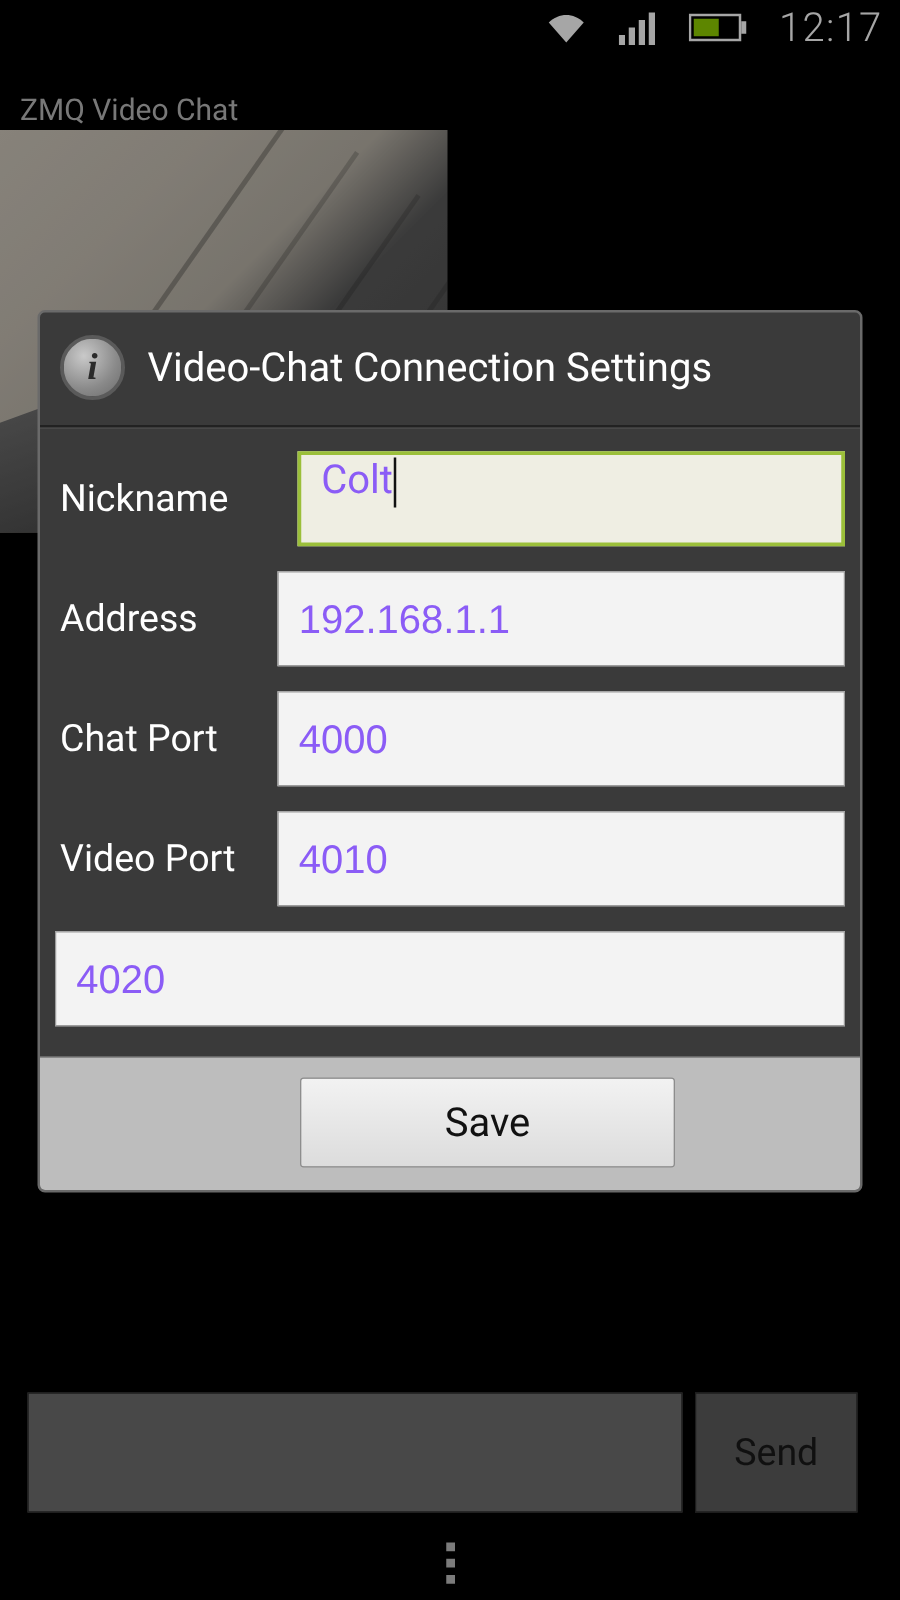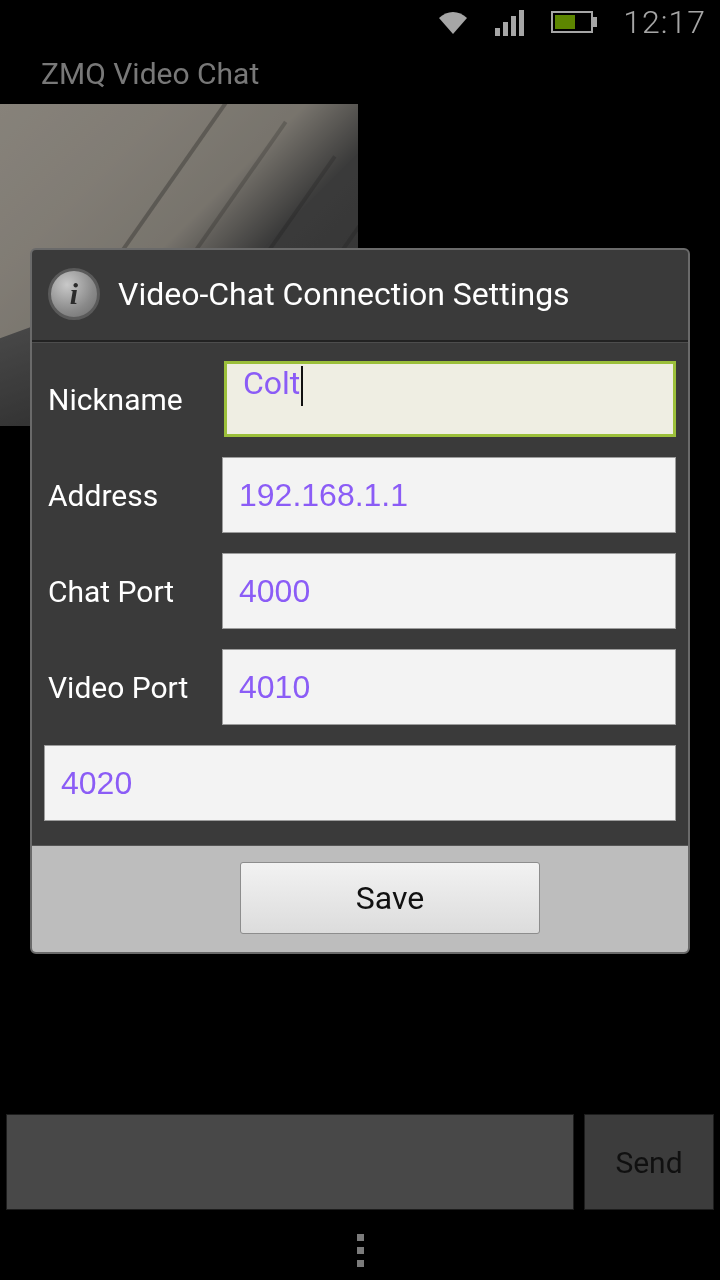--- a/index.html
+++ b/index.html
@@ -24,26 +24,25 @@
     font-weight: 300;
     letter-spacing: 1px;
   }
   .status-bar .icon { display:inline-flex; align-items:center; }
 
   
   .title-bar {
     height: 60px;
     background: #000;
     display: flex;
-    align-items: center;
+    align-items: flex-end;
     padding: 0 16px;
-    font-size: 30px;
+    font-size: 24px;
     color: #b8b8b8;
     border-bottom: 2px solid #000;
-    margin-left: 25px;
   }
 
   
   .app-body {
     position: relative;
     width: 100%;
     height: calc(1280px - 44px - 60px - 60px); 
     background: #000;
   }
   .video-preview {
@@ -67,25 +66,25 @@
   .video-preview::after{
     content:"";
     position:absolute; left:-20px; bottom:-30px; width:300px; height:160px;
     background:linear-gradient(180deg,#6d6d6d,#3a3a3a);
     transform:rotate(-20deg);
   }
 
   
   .compose-row {
     position: absolute;
-    left: 0; right: 0; bottom: 0;
+    left: 0; right: 12px; bottom: 0;
     height: 116px;
     display: flex;
     gap: 10px;
-    padding: 10px 6px;
+    padding: 10px 22px;
   }
   .compose-input {
     flex: 1;
     background: #6f6f6f;
     border: 1px solid #2d2d2d;
   }
   .send-btn {
     width: 130px;
     background: #5c5c5c;
     border: 1px solid #2d2d2d;
@@ -137,21 +136,21 @@
   }
   .dialog-title{
     font-size:32px; color:#fff; font-weight:400;
   }
   .dialog-body{
     padding:8px 12px 14px 12px;
     border-top:1px solid #4d4d4d;
   }
   .field-row{
     display:flex; align-items:center;
-    gap:0;
+    gap:14px;
     padding:10px 0;
   }
   .field-label{
     width:180px;
     font-size:30px; color:#fff; font-weight:400;
     padding-left:4px;
   }
   .field-input{
     flex:1;
     height:76px;

